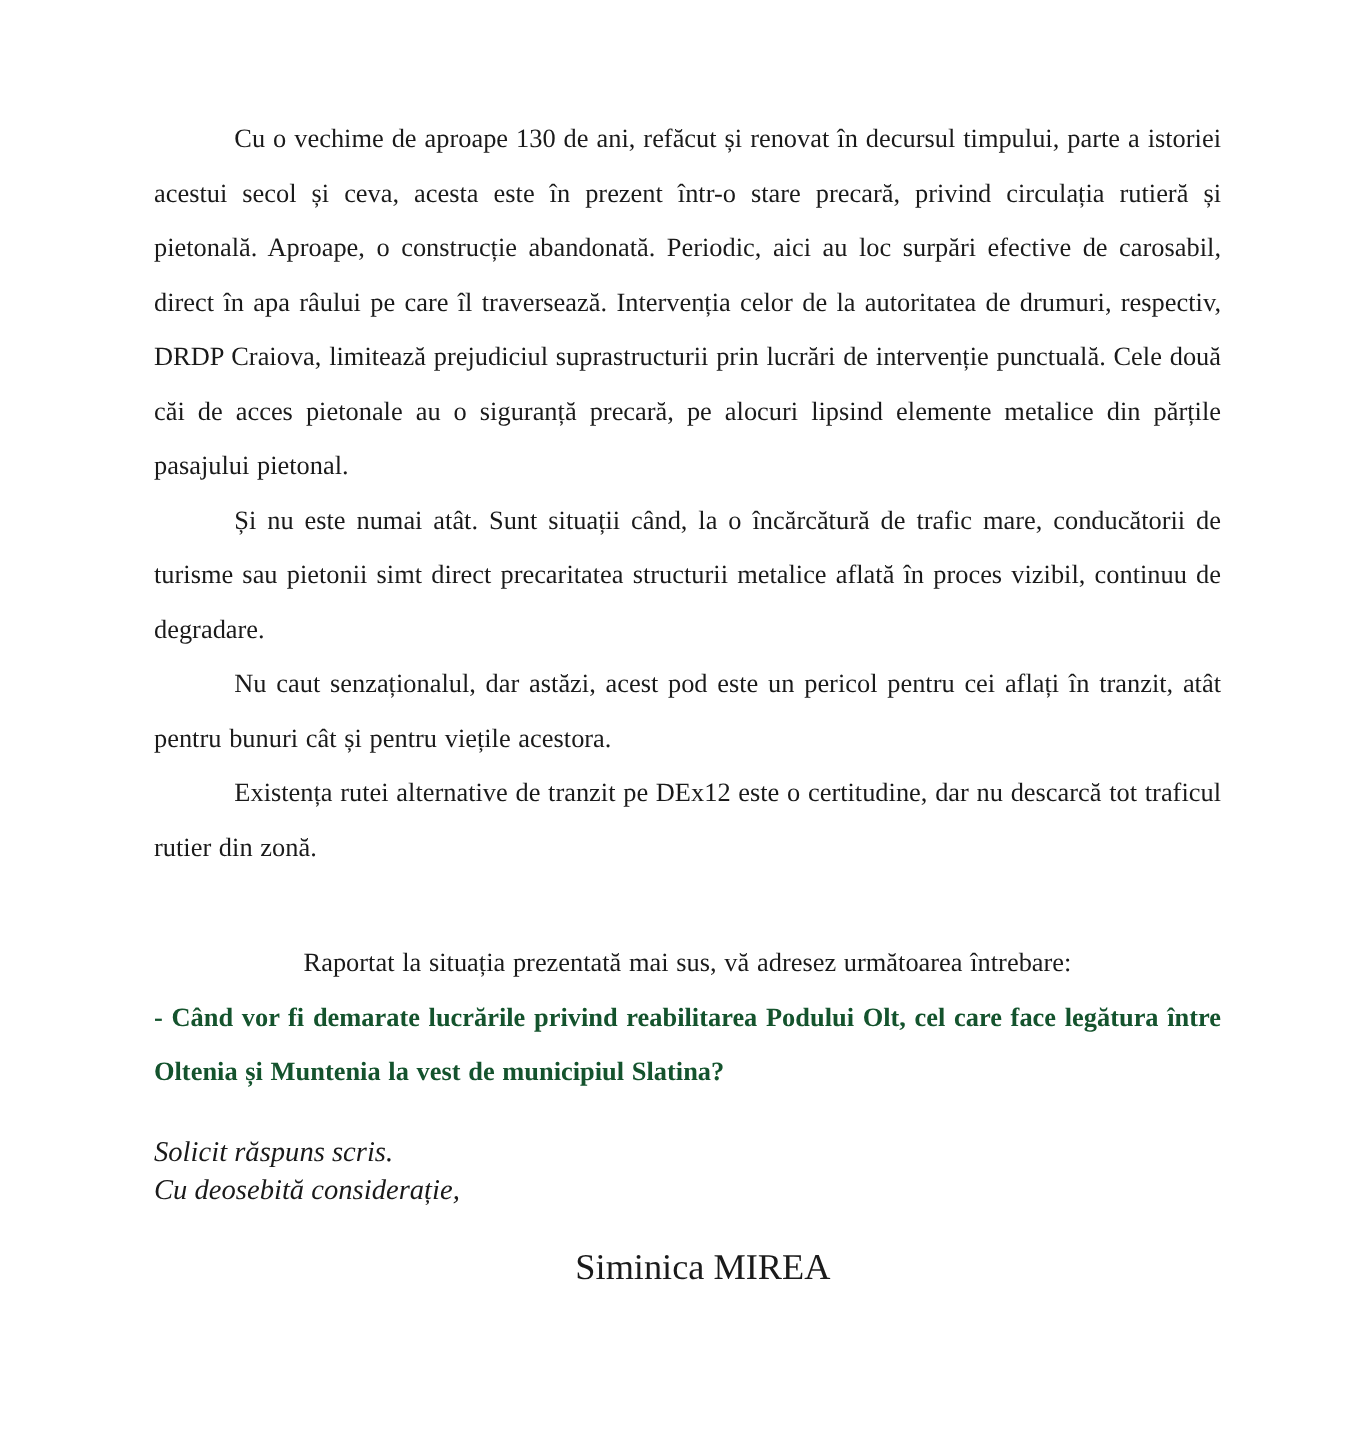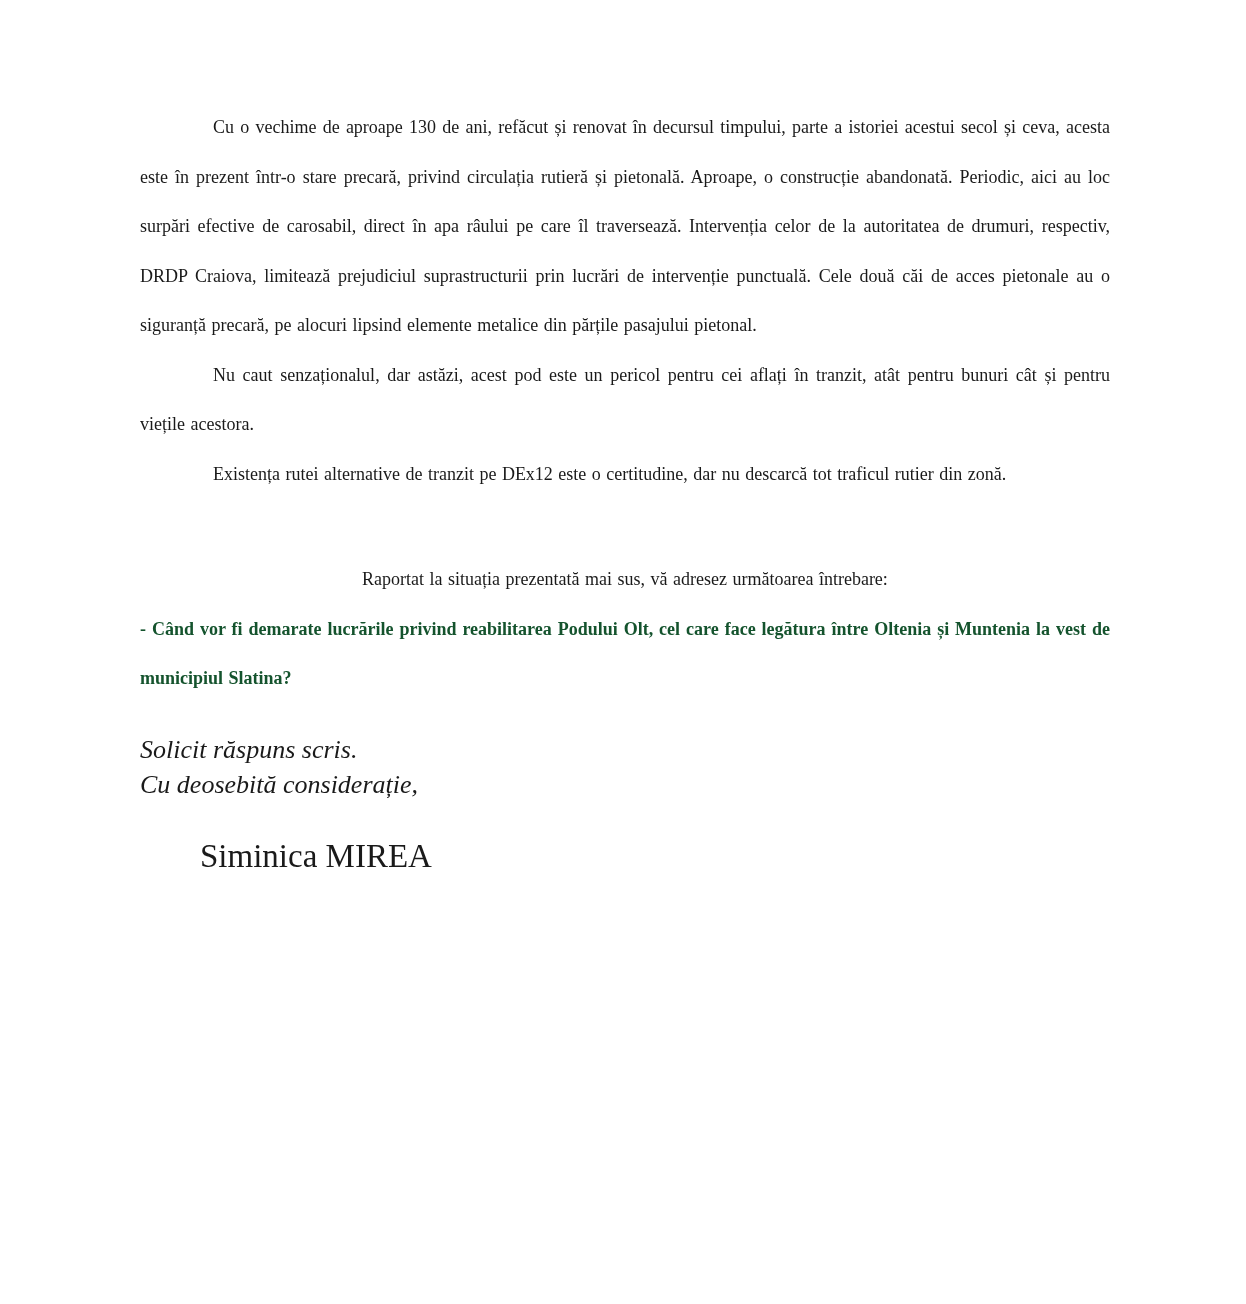--- a/index.html
+++ b/index.html
@@ -10,21 +10,21 @@
     overflow: hidden;
     font-family: "Liberation Serif", "DejaVu Serif", serif;
     color: #1a1a1a;
     position: relative;
   }
   .content {
     padding: 103px 136px 0 140px;
   }
   .par {
     margin: 0;
-    font-size: 18px;
+    font-size: 24px;
     line-height: 49.5px;
     text-align: justify;
     text-indent: 73px;
     word-spacing: 1px;
   }
   .intro {
     margin-top: 56px;
     text-indent: 0;
     text-align: center;
   }
@@ -43,31 +43,33 @@
   }
   .sig-title {
     font-weight: bold;
     font-size: 31px;
     line-height: 40px;
     margin-left: 95px;
   }
   .sig-name {
     font-size: 33px;
     line-height: 40px;
-    margin-left: 60px;
+    margin-left: 28px;
+    text-align: center;
   }
 </style>
 </head>
 <body>
 
 <div class="page">
   <div class="content">
 
     <p class="par">Cu o vechime de aproape 130 de ani, refăcut și renovat în decursul timpului, parte a istoriei acestui secol și ceva, acesta este în prezent într-o stare precară, privind circulația rutieră și pietonală. Aproape, o construcție abandonată. Periodic, aici au loc surpări efective de carosabil, direct în apa râului pe care îl traversează. Intervenția celor de la autoritatea de drumuri, respectiv, DRDP Craiova, limitează prejudiciul suprastructurii prin lucrări de intervenție punctuală. Cele două căi de acces pietonale au o siguranță precară, pe alocuri lipsind elemente metalice din părțile pasajului pietonal.</p>
 
+    <p class="par">Și nu este numai atât. Sunt situații când, la o încărcătură de trafic mare, conducătorii de turisme sau pietonii simt direct precaritatea structurii metalice aflată în proces vizibil, continuu de degradare.</p>
 
     <p class="par">Nu caut senzaționalul, dar astăzi, acest pod este un pericol pentru cei aflați în tranzit, atât pentru bunuri cât și pentru viețile acestora.</p>
 
     <p class="par">Existența rutei alternative de tranzit pe DEx12 este o certitudine, dar nu descarcă tot traficul rutier din zonă.</p>
 
     <p class="par intro">Raportat la situația prezentată mai sus, vă adresez următoarea întrebare:</p>
 
     <p class="par question" style="color: #14532d;">- Când vor fi demarate lucrările privind reabilitarea Podului Olt, cel care face legătura între Oltenia și Muntenia la vest de municipiul Slatina?</p>
 
     <div class="closing">

